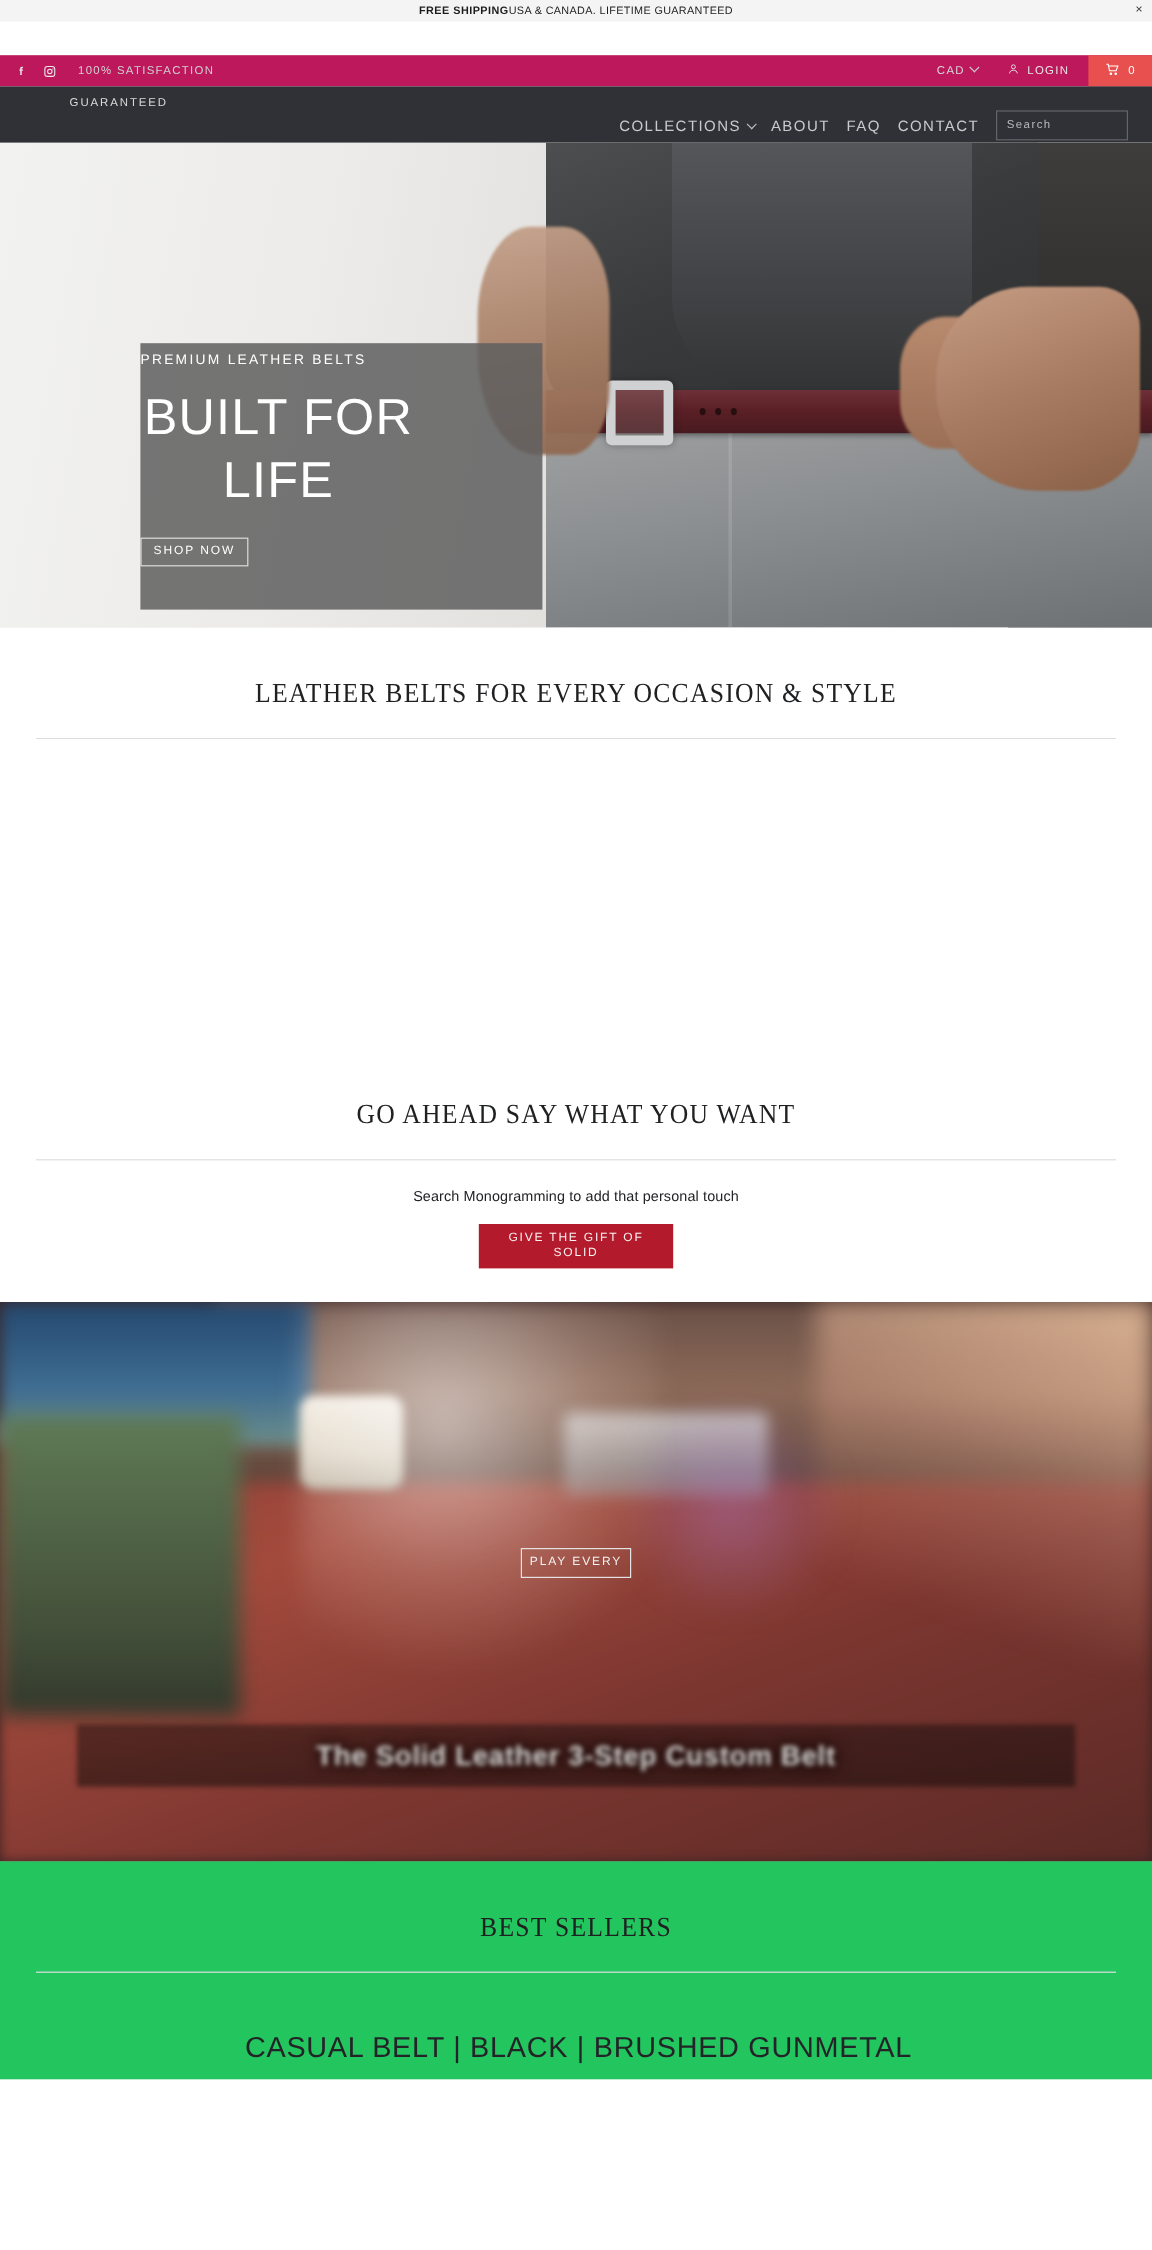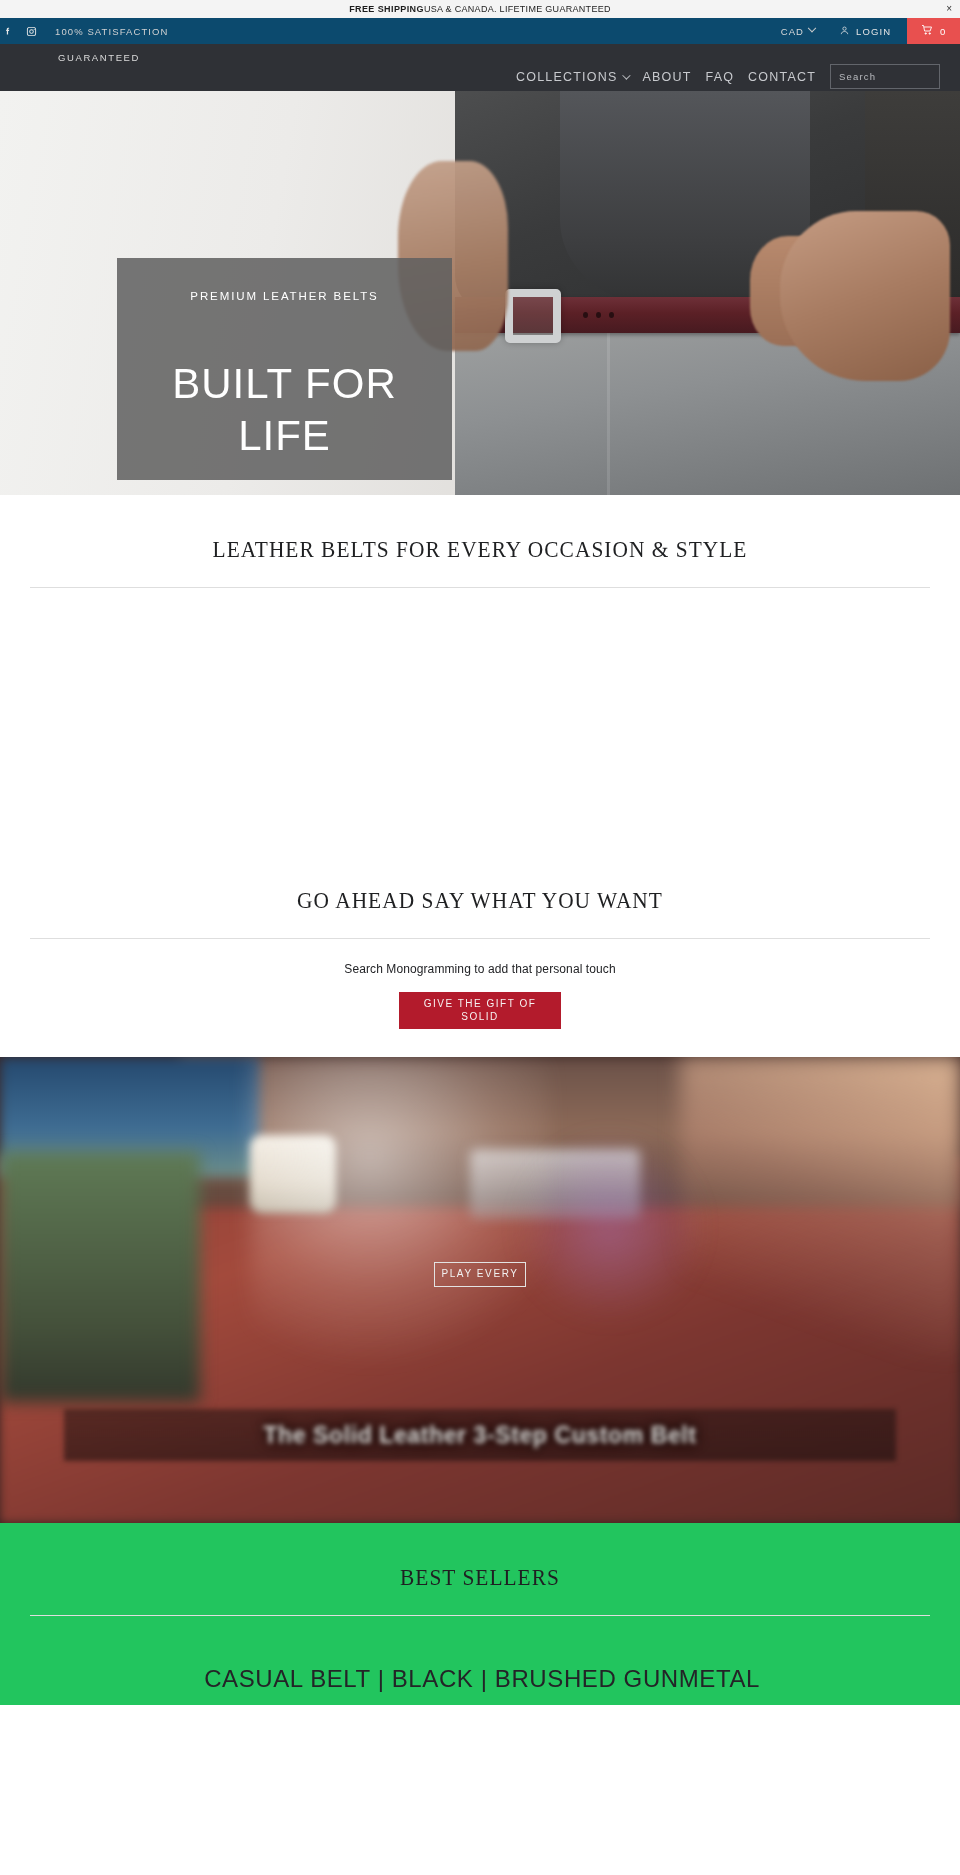--- a/index.html
+++ b/index.html
@@ -35,27 +35,28 @@
     line-height: 1;
     color: #333;
     cursor: pointer;
     background: none; border: none;
     font-family: "Liberation Sans", sans-serif;
   }
 
   
   .util-bar {
     height: 26px;
-    background: #0c4a6e;
+    background: #be185d;
     display: flex;
     align-items: center;
     color: #d8d9da;
     font-size: 9.5px;
     letter-spacing: 0.9px;
-    padding-left: 2px;
+    padding-left: 12px;
+    margin-top: 28px;
   }
   .util-social { display: flex; align-items: center; gap: 13px; }
   .util-social svg { display: block; fill: #e8e8e8; }
   .util-tagline {
     margin-left: 18px;
     color: #d0d1d2;
     font-size: 9.5px;
     letter-spacing: 1.1px;
   }
   .util-right {
@@ -243,24 +244,23 @@
     filter: blur(1.5px);
     opacity: .95;
   }
   .hero-overlay {
     position: absolute;
     left: 117px; top: 167px;
     width: 335px; height: 222px;
     background: rgba(96,96,96,0.86);
     display: flex;
     flex-direction: column;
-    align-items: center;
+    align-items: flex-start;
     justify-content: flex-start;
-    padding-top: 32px;
-    gap: 40px;
+    padding-top: 8px;
   }
   .hero-kicker {
     color: #ffffff;
     font-size: 11.5px;
     letter-spacing: 1.9px;
     font-weight: 500;
   }
   .hero-title {
     color: #ffffff;
     font-size: 42px;

